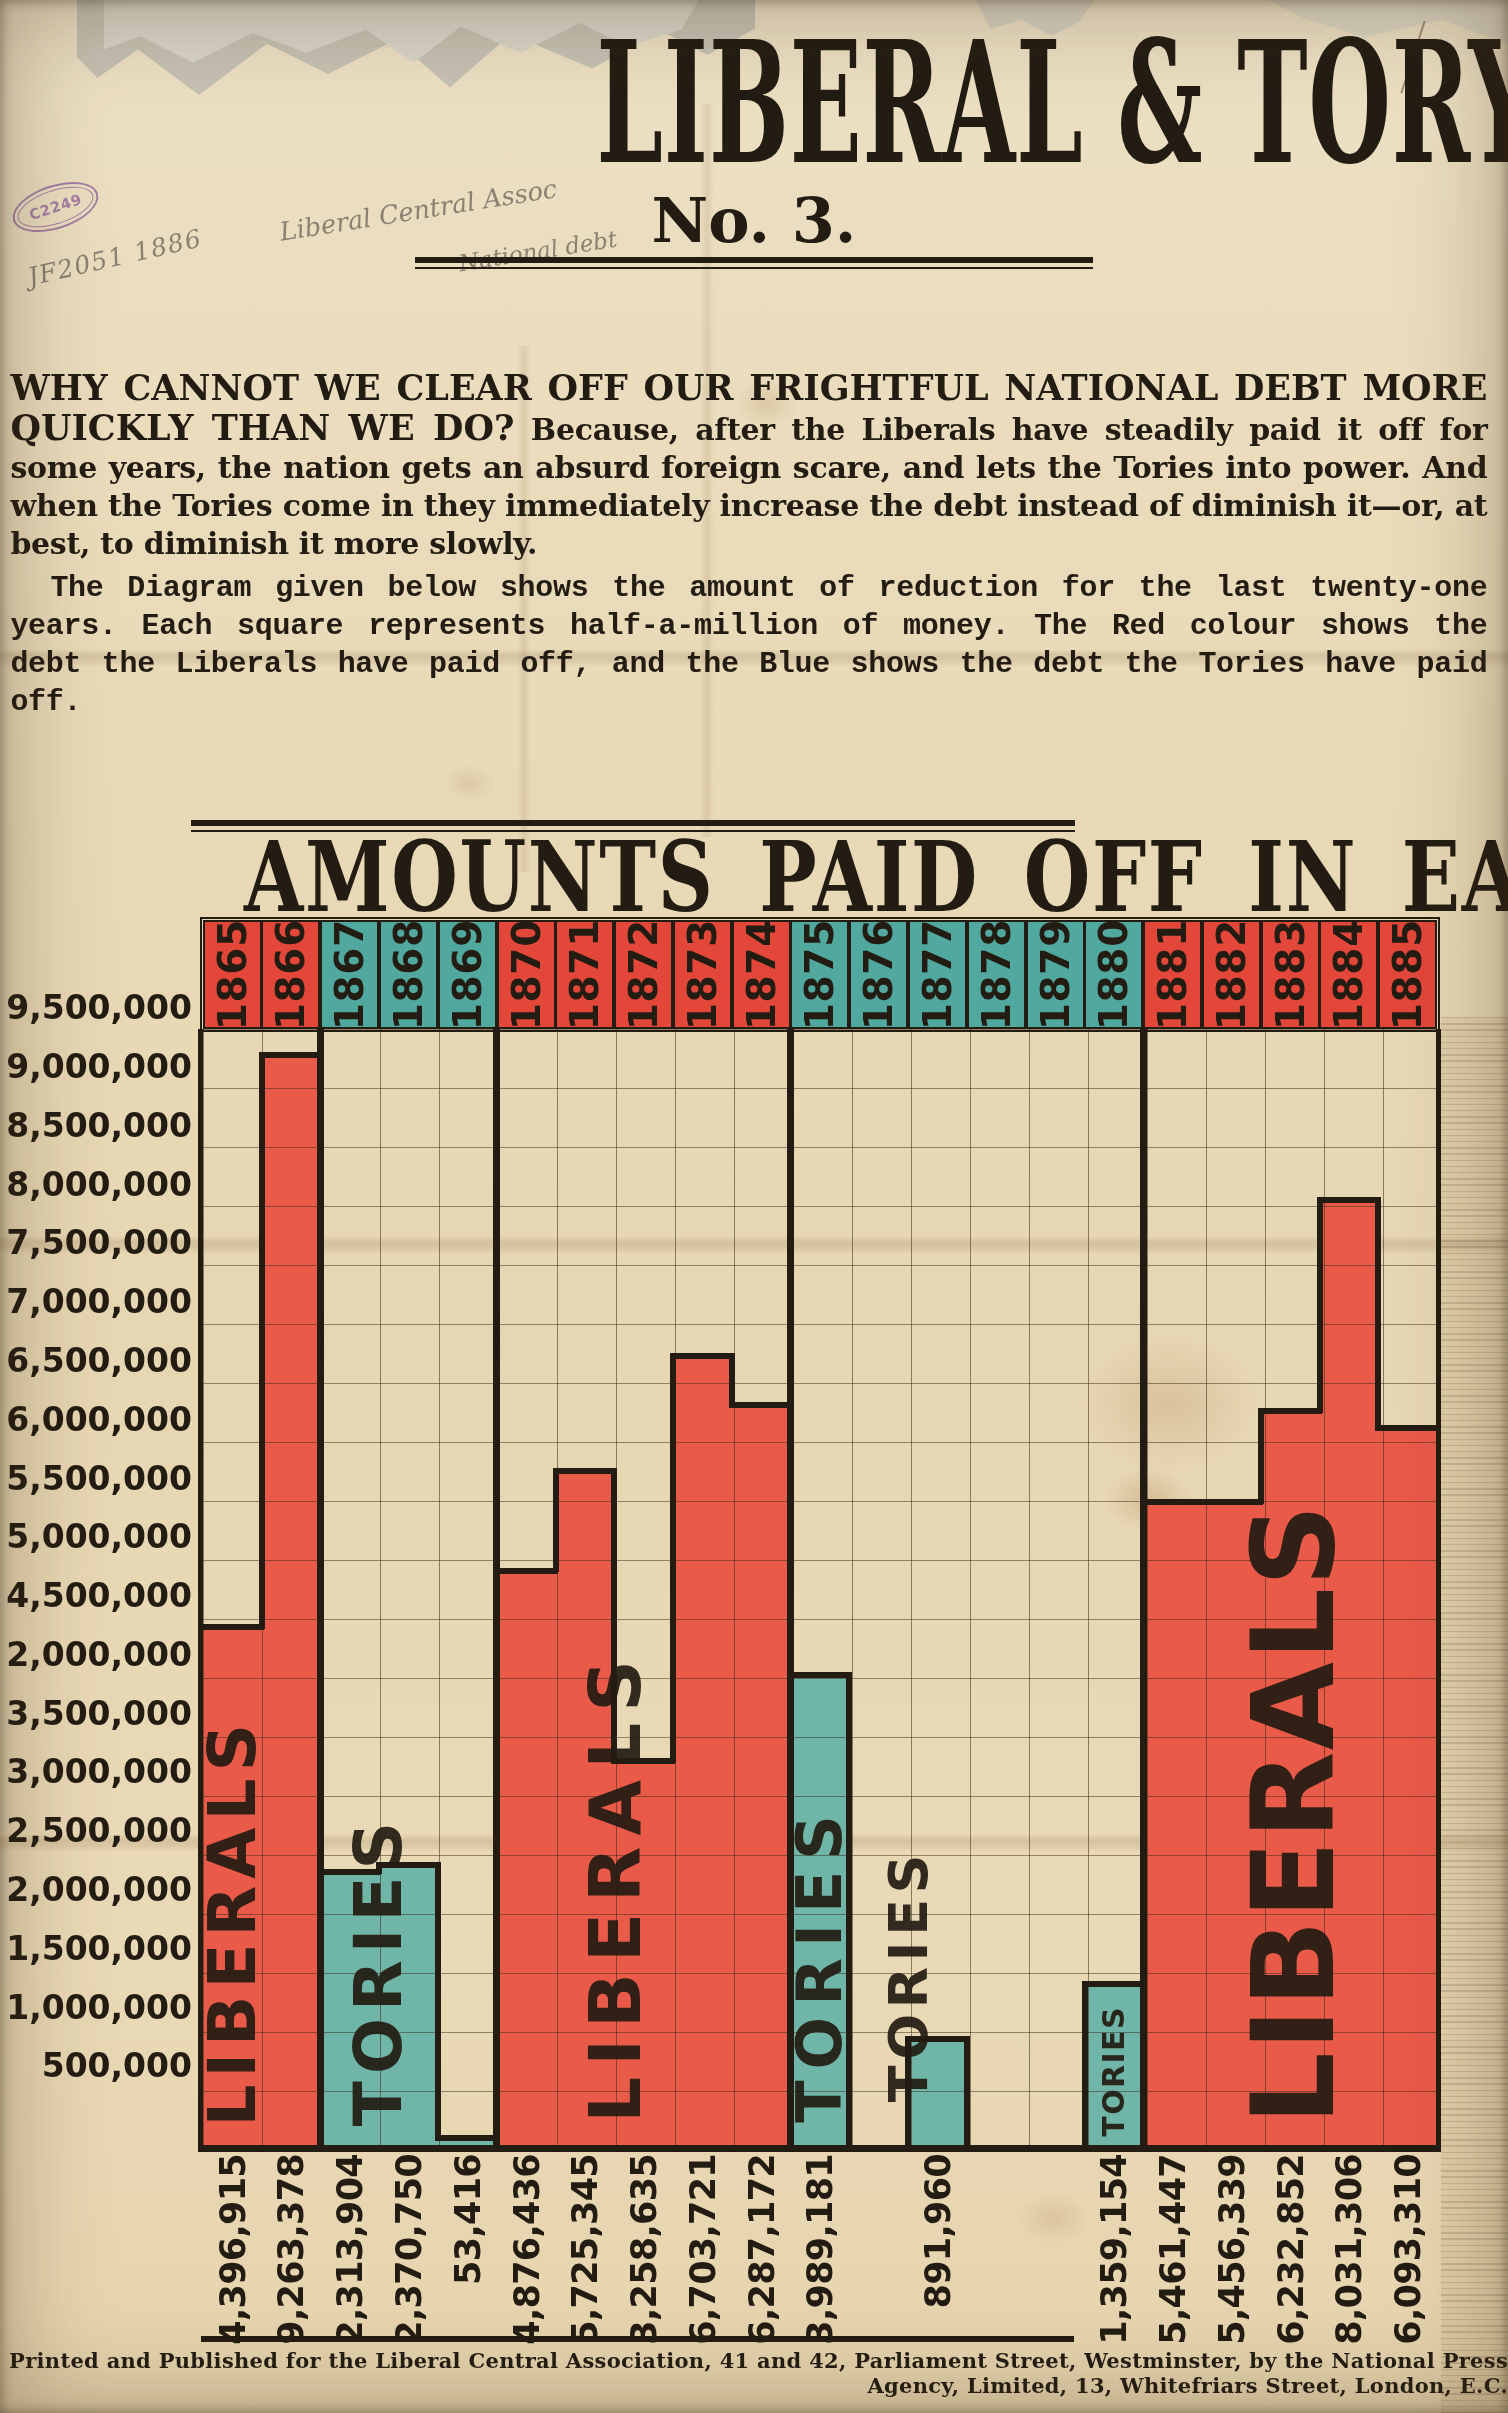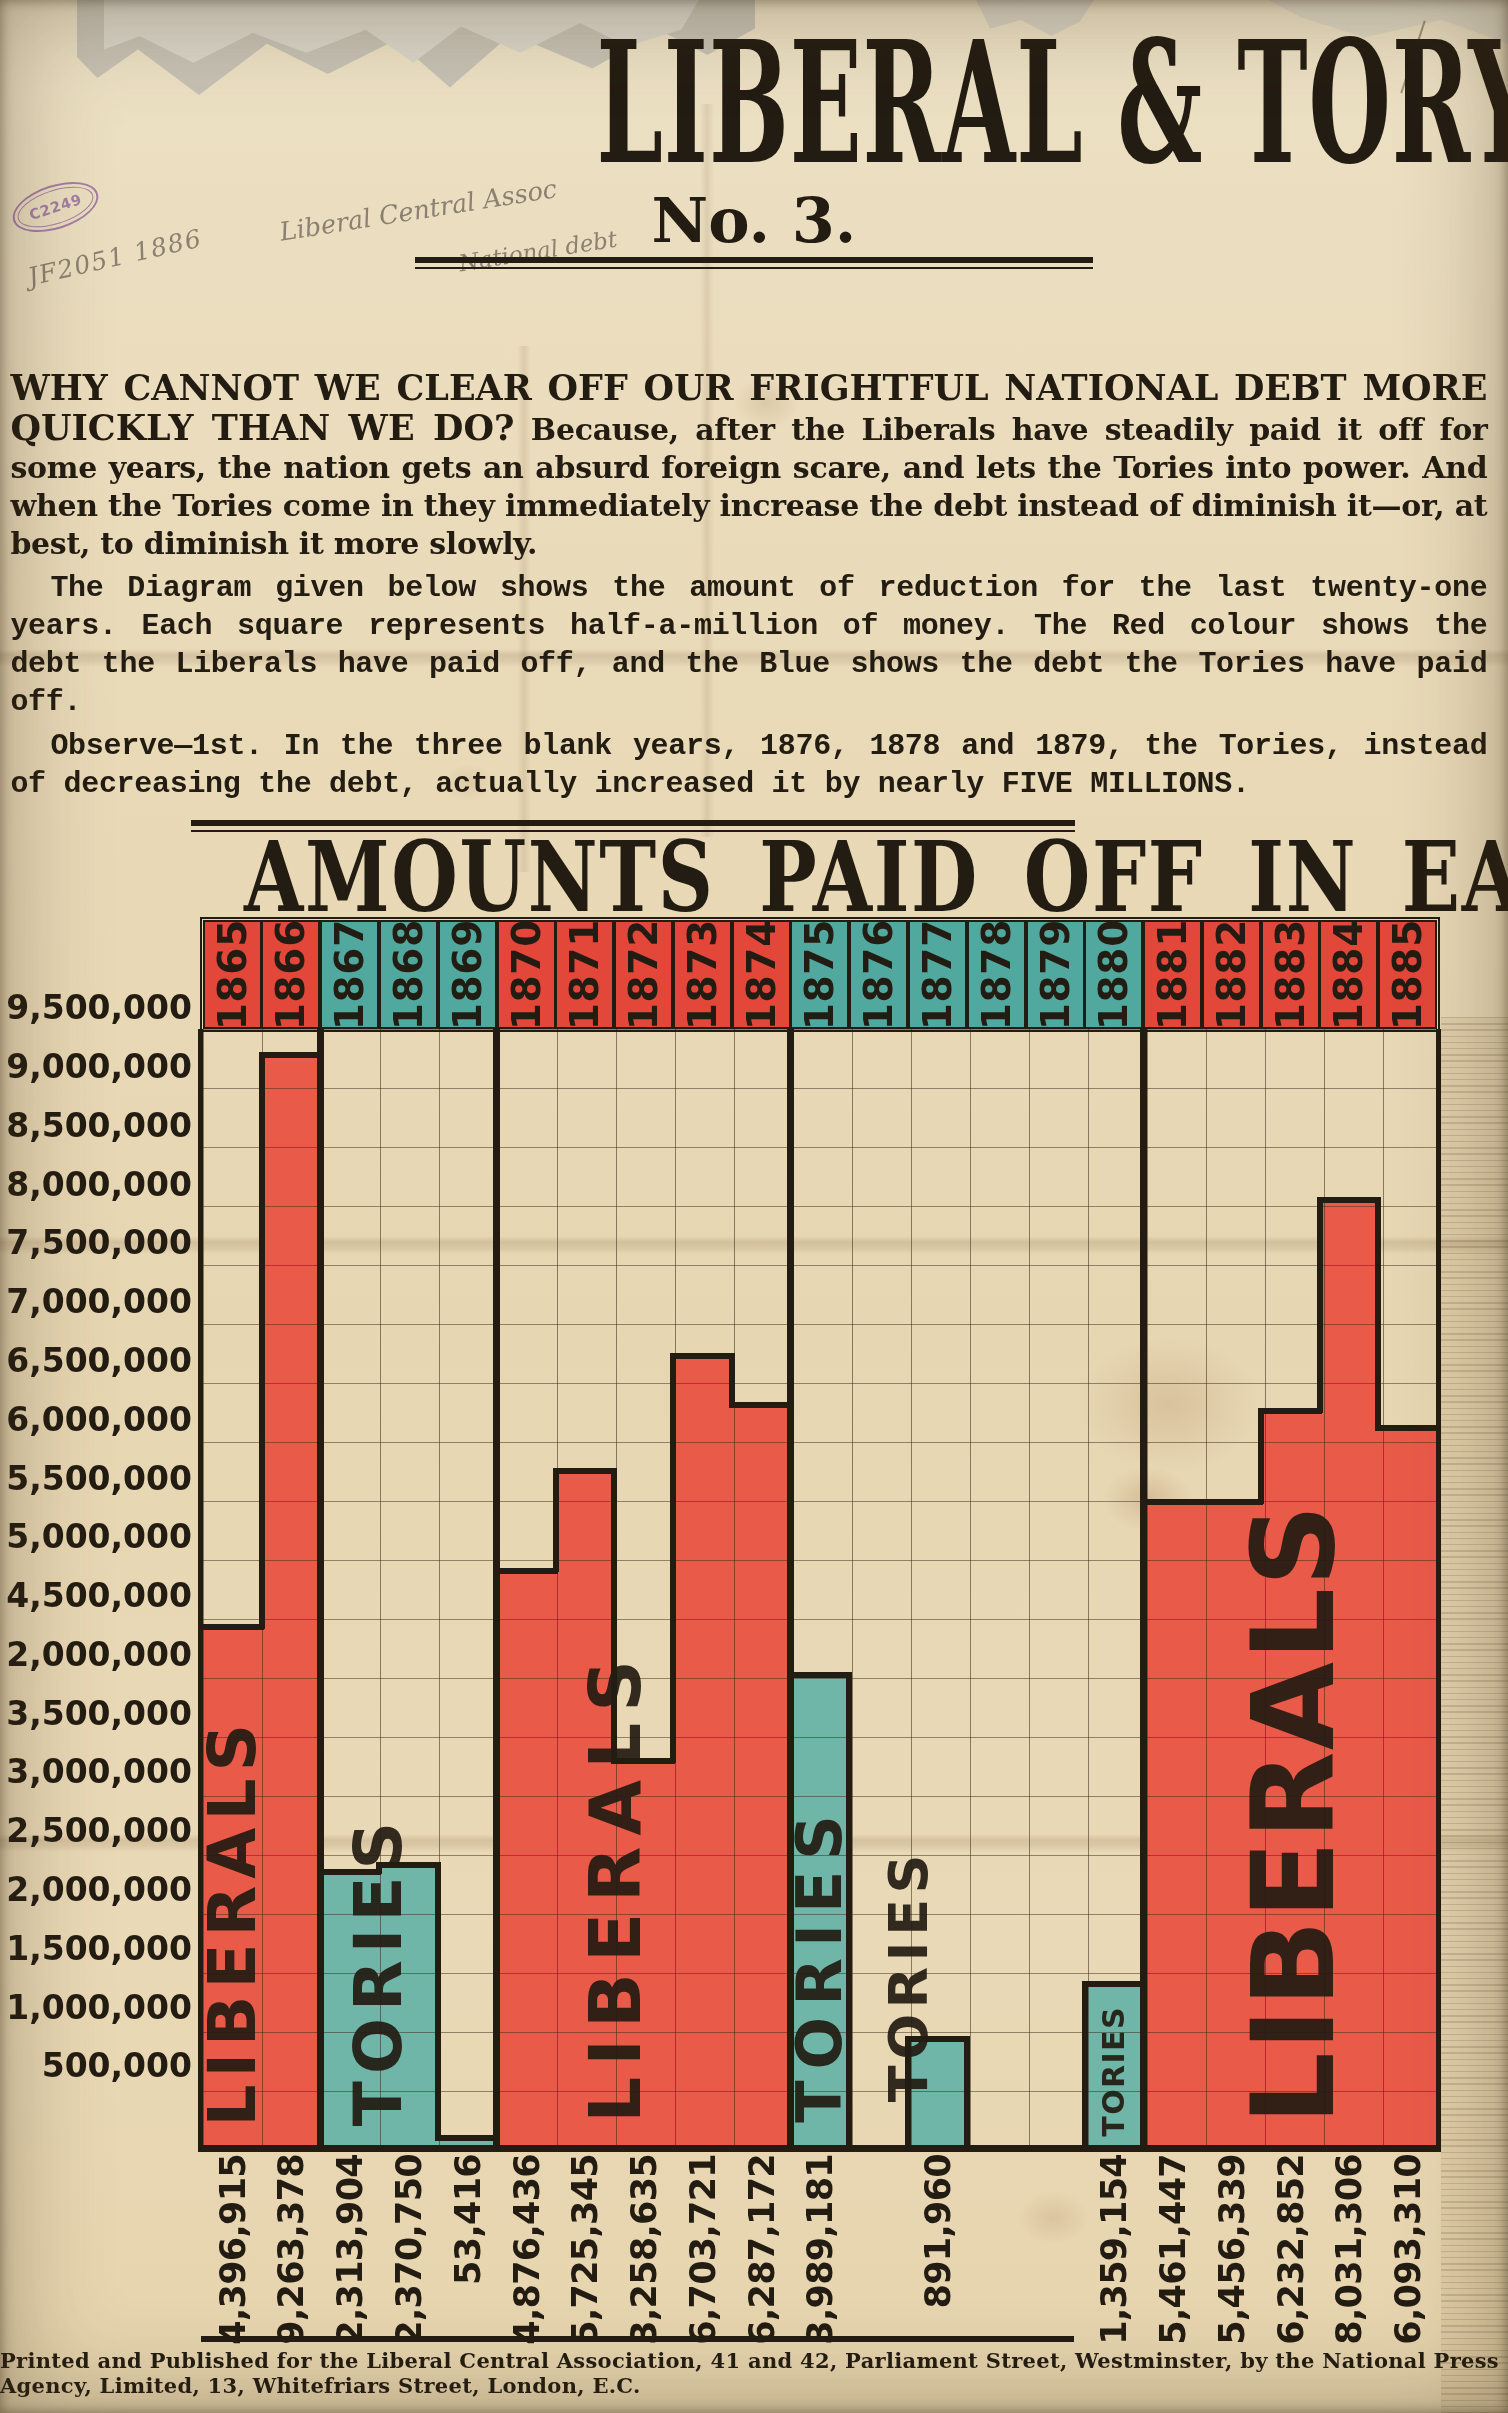--- a/index.html
+++ b/index.html
@@ -60,21 +60,21 @@
   
   .amounts-wrap{position:absolute;left:0;top:828px;width:1508px;text-align:center;z-index:6;}
   .amounts-inner{display:inline-block;white-space:nowrap;transform:scaleX(0.78);transform-origin:50% 50%;
     font-weight:bold;font-size:98px;line-height:1;letter-spacing:2.1px;word-spacing:21px;}
   
   #chart{position:absolute;inset:0;z-index:7;}
   .vtext{writing-mode:vertical-rl;text-orientation:mixed;transform:rotate(180deg);display:inline-block;
     white-space:nowrap;font-family:"DejaVu Sans",sans-serif;font-weight:bold;color:#231c12;}
   
   .footer-rule{position:absolute;left:201px;top:2336px;width:873px;height:6.2px;background:#231c12;z-index:6;}
-  .footer{position:absolute;left:0;top:2348px;width:1508px;text-align:left;z-index:6;
+  .footer{position:absolute;left:0;top:2348px;width:1508px;text-align:right;z-index:6;
     font-weight:bold;font-size:21px;letter-spacing:0.3px;}
 </style>
 </head>
 <body>
 
 <div class="poster">
 
   <div class="tear tear-main"></div>
   <div class="tear tear-main-light"></div>
   <div class="tear tear-mid"></div>
@@ -109,21 +109,20 @@
   </div>
   <div class="no3">No. 3.</div>
   <div class="rule rule-1">
       <div class="thick"></div>
       <div class="thin"></div>
     </div>
 
   <div class="body-copy">
     <p><span class="lead">WHY CANNOT WE CLEAR OFF OUR FRIGHTFUL NATIONAL DEBT MORE QUICKLY THAN WE DO?</span><span>  Because, after the Liberals have steadily paid it off for some years, the nation gets an absurd foreign scare, and lets the Tories into power.  And when the Tories come in they immediately increase the debt instead of diminish it—or, at best, to diminish it more slowly.</span></p>
     <p class="indent">The Diagram given below shows the amount of reduction for the last twenty-one years.  Each square represents half-a-million of money.  The Red colour shows the debt the Liberals have paid off, and the Blue shows the debt the Tories have paid off.</p>
-    <p class="indent"><span>Observe—1st.</span><span>  In the three blank years, 1876, 1878 and 1879, the Tories, instead of decreasing the debt, actually increased it by nearly FIVE MILLIONS.</span></p>
   </div>
 
   <div class="rule rule-2">
       <div class="thick"></div>
       <div class="thin"></div>
     </div>
 
   <div class="amounts-wrap">
     <span class="amounts-inner">AMOUNTS PAID OFF IN EACH YEAR.</span>
   </div>

